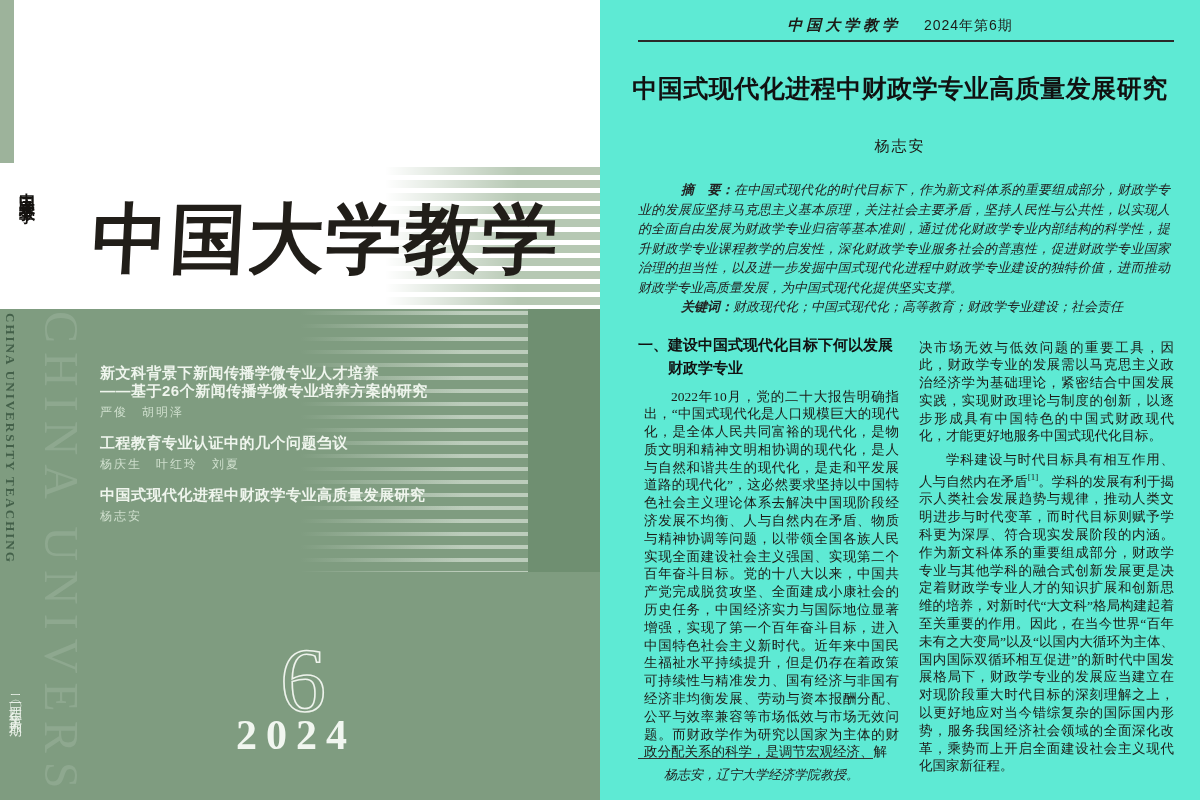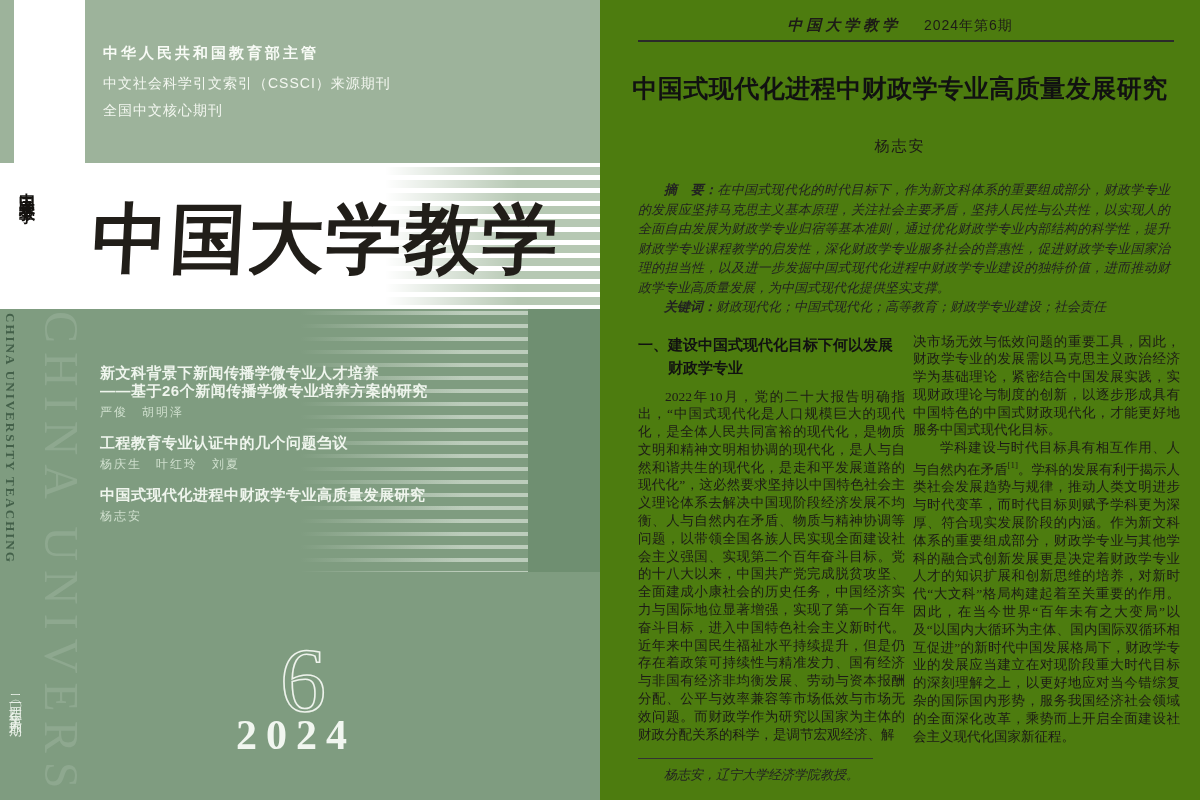--- a/index.html
+++ b/index.html
@@ -35,58 +35,51 @@
   .art{margin-bottom:13px;}
   .art .t{font-family:"Liberation Sans",sans-serif;font-size:15px;line-height:18px;
      color:#eff5ed;font-weight:bold;letter-spacing:0.5px;}
   .art .a{font-family:"Liberation Sans",sans-serif;font-size:12px;color:#cfdfcd;margin-top:4px;letter-spacing:2px;}
   .issue-six{position:absolute;left:252px;top:322px;}
   .issue-year{position:absolute;left:236px;top:402px;font-size:42px;font-weight:bold;color:#f1f6f0;
      letter-spacing:9px;font-family:"Liberation Serif",serif;}
   .spine-issue{position:absolute;left:6px;top:376px;writing-mode:vertical-rl;font-size:13px;
      letter-spacing:4px;color:#eef4ec;}
   
-  .page{position:absolute;left:600px;top:0;width:600px;height:800px;background:#4d7c0f;color:#1d1b17;}
+  .page{position:absolute;left:600px;top:0;width:600px;height:800px;background:#5eead4;color:#1d1b17;}
   .pg-header{margin-top:16px;text-align:center;font-size:15px;letter-spacing:1px;}
   .pg-header .jn{font-weight:bold;font-style:italic;letter-spacing:4px;}
   .pg-header .iss{margin-left:18px;font-family:"Liberation Sans",sans-serif;font-size:14px;}
   .pg-rule{border-bottom:2px solid #2a2a2a;margin:5px 26px 0 38px;}
   .pg-title{margin-top:30px;text-align:center;font-size:25px;font-weight:bold;letter-spacing:0.5px;
      font-family:"Liberation Sans",sans-serif;color:#111;}
   .pg-author{margin-top:32px;text-align:center;font-size:15px;letter-spacing:2px;}
   .abstract-block{margin:24px 30px 0 38px;font-size:13px;line-height:19.5px;font-style:italic;
      text-align:justify;color:#222;}
   .abstract-block p{margin:0;text-indent:2em;}
-  .abstract-block b{font-style:italic;}
+  .abstract-block b{font-style:italic;margin-left:17px;}
   .columns{display:flex;gap:8px;margin:16px 20px 0 38px;}
   .col{flex:1;min-width:0;}
   .col h3{margin:0 0 9px 0;font-family:"Liberation Sans",sans-serif;font-size:15px;line-height:23px;
      font-weight:bold;padding-left:2em;text-indent:-2em;color:#111;}
-  .col p{margin:0;font-size:13.5px;line-height:17.8px;text-align:justify;color:#1d1b17;}
+  .col p{margin:6px;font-size:13.5px;line-height:17.8px;text-align:justify;color:#1d1b17;}
   .col p.ind{text-indent:2em;}
   .col sup{font-size:9px;}
   .footnote{position:absolute;left:38px;top:758px;width:540px;}
   .footnote .fn-rule{width:235px;border-top:1.5px solid #333;}
   .footnote p{margin:7px 0 0 0;font-size:13px;font-style:italic;text-indent:2em;color:#222;font-family:Liberation Serif, serif;}
 </style>
 </head>
 <body>
 
 <div class="stage">
 
   <div class="cover">
     <div class="strip-topleft"></div>
 
-    <div class="top-block">
-      <div class="banner">
-        <div class="b1">中华人民共和国教育部主管</div>
-        <div class="b2">中文社会科学引文索引（CSSCI）来源期刊</div>
-        <div class="b3">全国中文核心期刊</div>
-      </div>
-    </div>
 
     <div class="title-band">
       <div class="band-stripes"></div>
       <div class="cover-title">中国大学教学</div>
     </div>
 
     <div class="spine-cn">中国大学教学</div>
 
     <div class="cover-main">
       <div class="dark-strip"></div>

